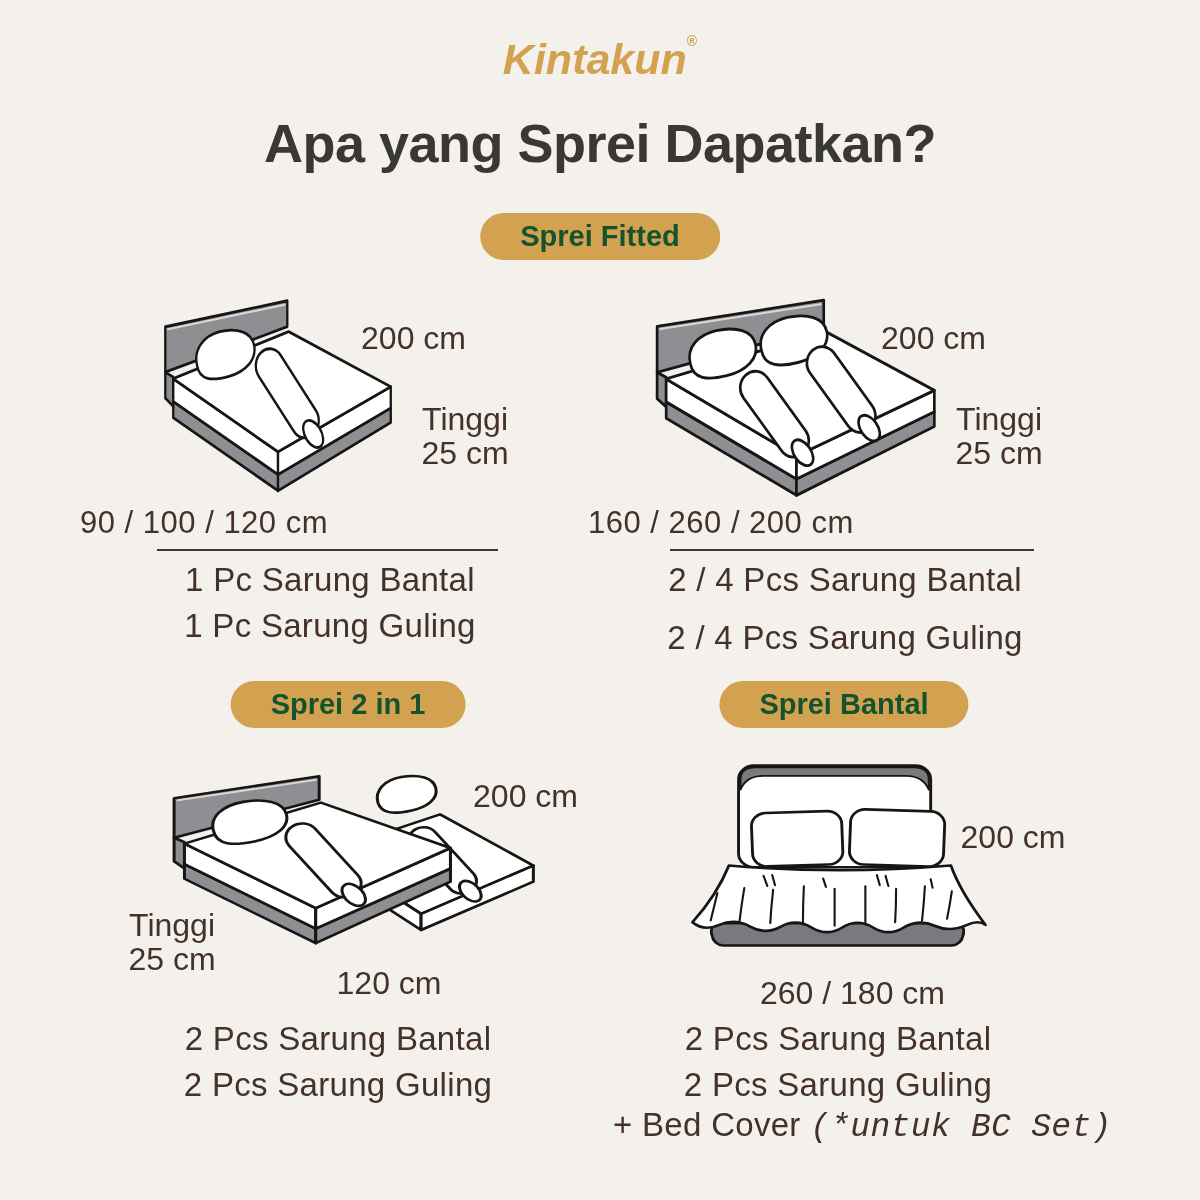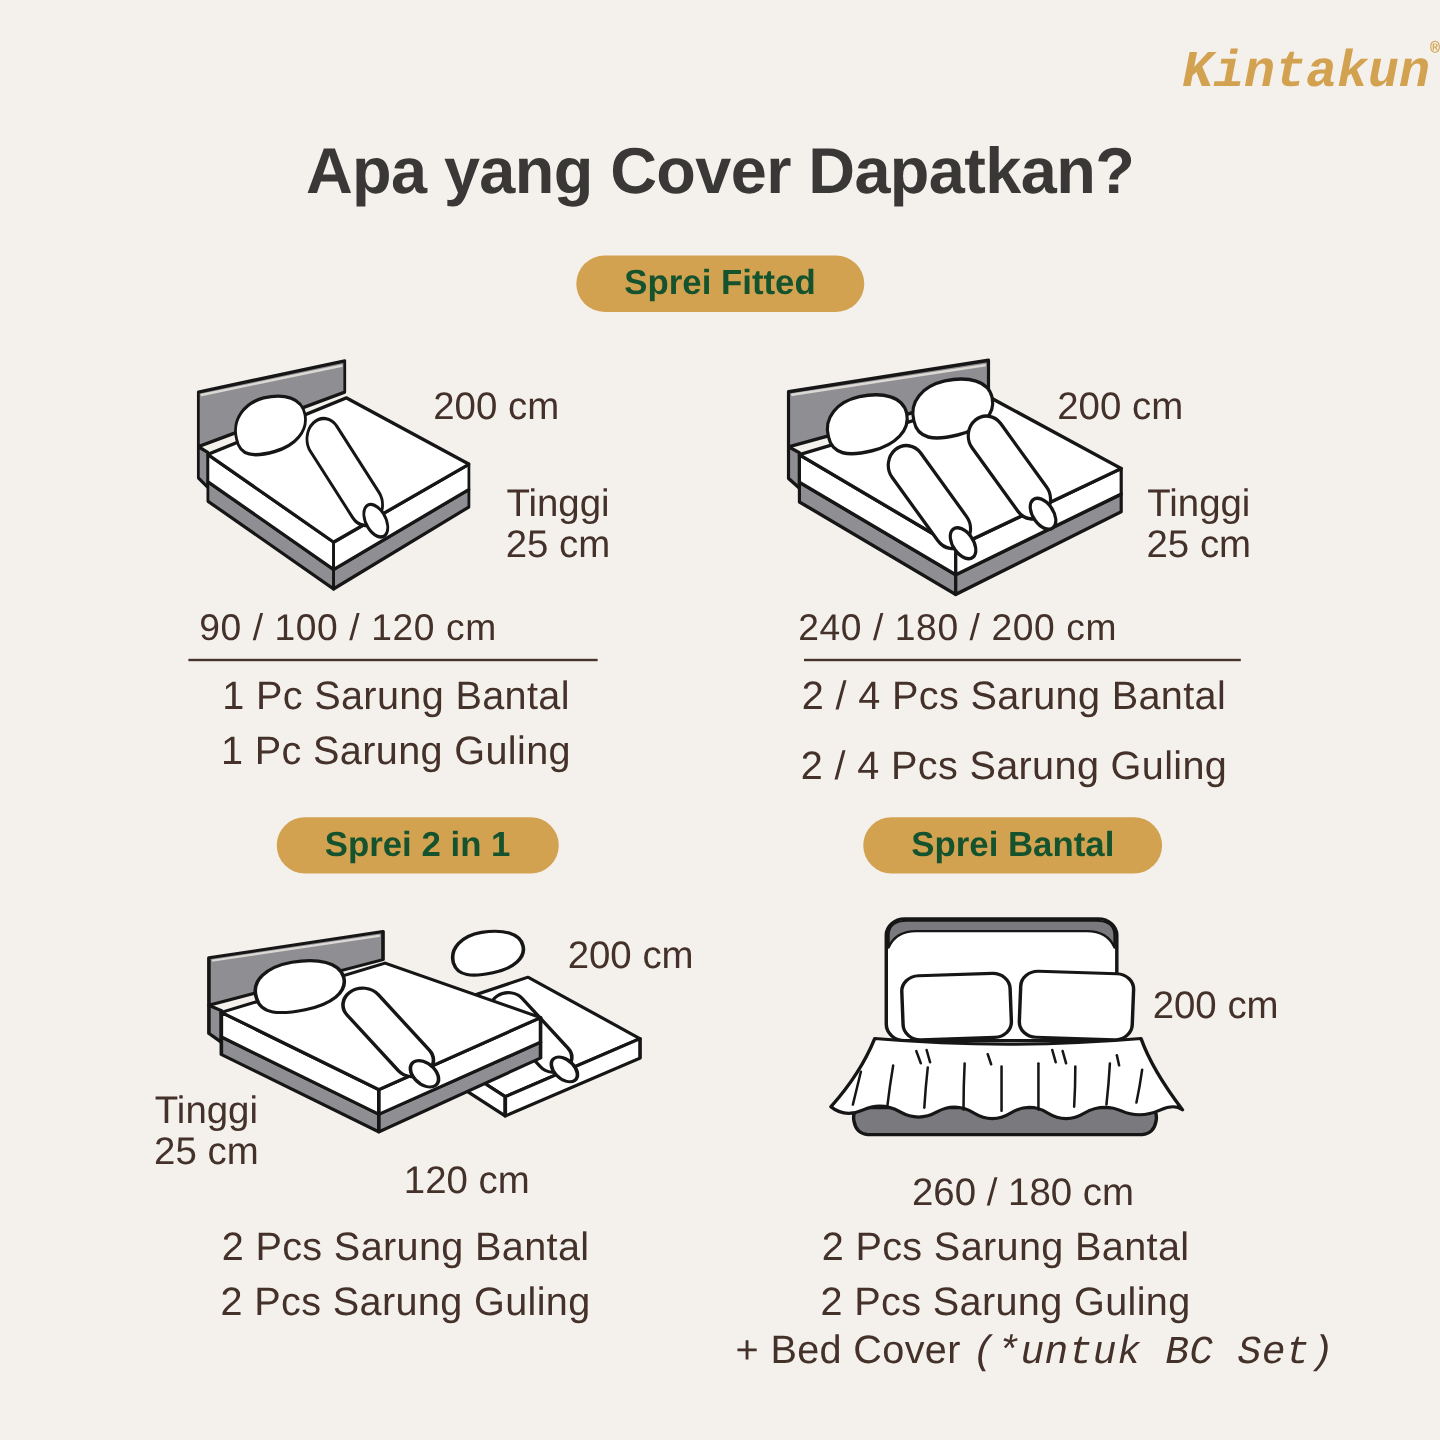--- a/index.html
+++ b/index.html
@@ -11,62 +11,61 @@
     --darkgray:#7a7a7e;
     --outline:#161616;
   }
   *{margin:0;padding:0;box-sizing:border-box;}
   html,body{background:var(--bg);}
   .page{
     position:relative;width:1200px;height:1200px;background:var(--bg);
     font-family:"Liberation Sans",sans-serif;overflow:hidden;margin:0 auto;
   }
   .logo{
-    position:absolute;top:33px;left:0;width:100%;text-align:right;
+    position:absolute;top:33px;left:0;width:100%;text-align:center;
     font-size:43px;font-weight:700;font-style:italic;color:var(--gold);
     letter-spacing:0px;
-    font-family:Liberation Mono, monospace;
   }
   .logo sup{font-size:14px;font-style:normal;vertical-align:28px;}
   .title{
     position:absolute;top:112px;left:0;width:100%;text-align:center;
     font-size:54px;font-weight:700;color:var(--title);letter-spacing:-0.5px;
   }
   .badge{
     position:absolute;transform:translateX(-50%);
     background:var(--gold);color:#14532d;font-weight:700;font-size:29px;
     padding:7px 40px;border-radius:27px;white-space:nowrap;
   }
   .badge-1{left:600px;top:213px;}
   .badge-2{left:348px;top:681px;}
   .badge-3{left:844px;top:681px;}
   .bed{position:absolute;}
   .dim{
     position:absolute;font-size:32px;color:var(--brown);
     text-align:center;line-height:34px;white-space:nowrap;
   }
   .sizes{
-    position:absolute;font-size:31px;color:var(--brown);text-align:center;
+    position:absolute;font-size:31px;color:var(--brown);text-align:left;
     letter-spacing:0.5px;white-space:nowrap;
   }
   .divider{position:absolute;height:2px;background:#46342c;}
   .item{
     position:absolute;font-size:33px;color:var(--brown);text-align:center;
     letter-spacing:0.3px;white-space:nowrap;
   }
   .item .it{font-style:italic;font-family:Liberation Mono, monospace;}
 </style>
 </head>
 <body>
 
 <div class="page">
 
   <div class="logo"><span>Kintakun</span><sup>®</sup></div>
 
-  <h1 class="title">Apa yang Cover Dapatkan?</h1>
+  <h1 class="title">Apa yang Sprei Dapatkan?</h1>
 
   <div class="badge badge-1">Sprei Fitted</div>
   <div class="badge badge-2">Sprei 2 in 1</div>
   <div class="badge badge-3">Sprei Bantal</div>
 
   <svg class="bed" style="left:156px;top:291px;width:252px;height:203px;" viewBox="0 0 380 250" preserveAspectRatio="none">
     <g stroke="#161616" stroke-width="3.5" stroke-linejoin="round" stroke-linecap="round" fill="#ffffff">
       <g>
         <polygon points="14,100 14,44 198,12 198,44" fill="#8f8f93"></polygon>
         <line x1="18" y1="47" x2="194" y2="17" stroke="#dcd9d5" stroke-width="2.5"></line>
@@ -192,21 +191,21 @@
   <div class="dim" style="left:953px;top:402px;width:92px;">
     <span>Tinggi</span><br>
     <span>25 cm</span>
   </div>
 
   <div class="sizes" style="left:80px;top:505px;width:420px;">90 / 100 / 120 cm</div>
   <div class="divider" style="left:157px;top:549px;width:341px;"></div>
   <div class="item" style="left:120px;top:561px;width:420px;">1 Pc Sarung Bantal</div>
   <div class="item" style="left:120px;top:607px;width:420px;">1 Pc Sarung Guling</div>
 
-  <div class="sizes" style="left:588px;top:505px;width:420px;">240 / 180 / 200 cm</div>
+  <div class="sizes" style="left:588px;top:505px;width:420px;">160 / 260 / 200 cm</div>
   <div class="divider" style="left:670px;top:549px;width:364px;"></div>
   <div class="item" style="left:635px;top:561px;width:420px;">2 / 4 Pcs Sarung Bantal</div>
   <div class="item" style="left:635px;top:619px;width:420px;">2 / 4 Pcs Sarung Guling</div>
 
   <div class="dim" style="left:473px;top:779px;width:105px;">200 cm</div>
   <div class="dim" style="left:126px;top:908px;width:92px;">
     <span>Tinggi</span><br>
     <span>25 cm</span>
   </div>
   <div class="dim" style="left:334px;top:966px;width:110px;">120 cm</div>

